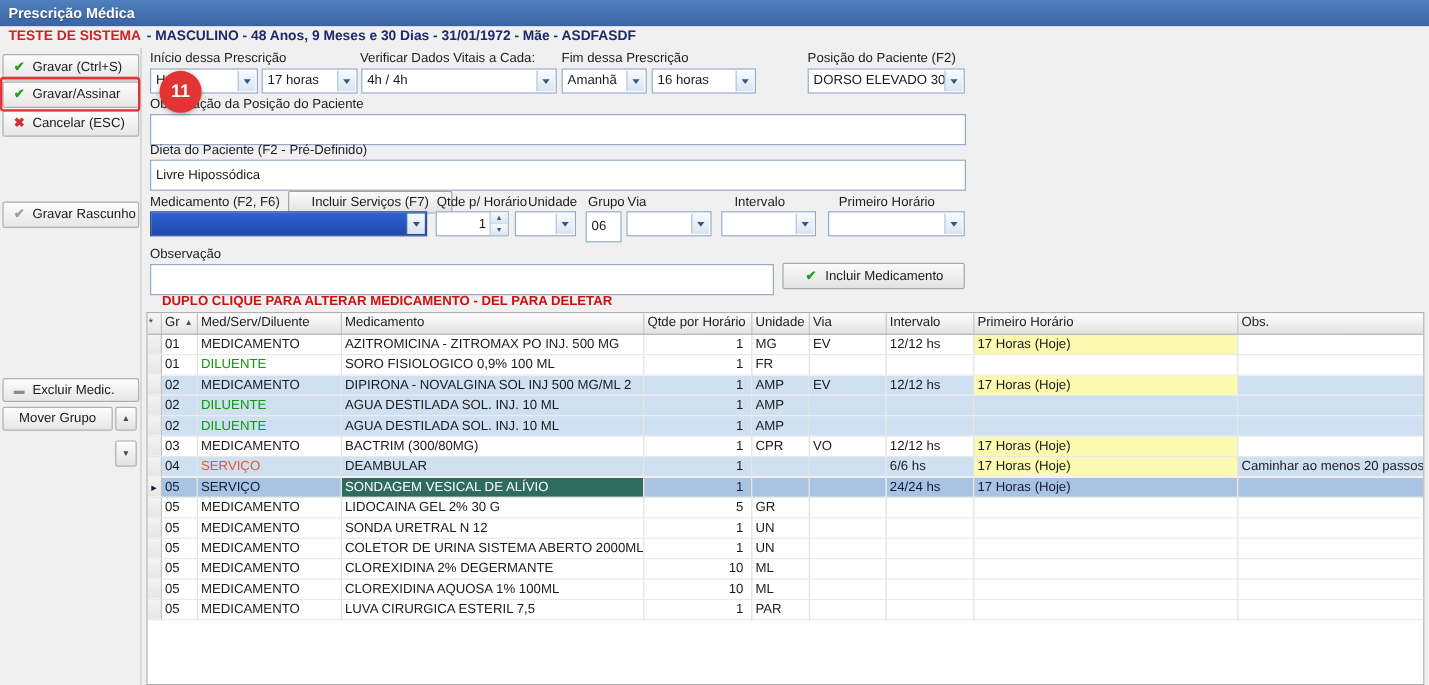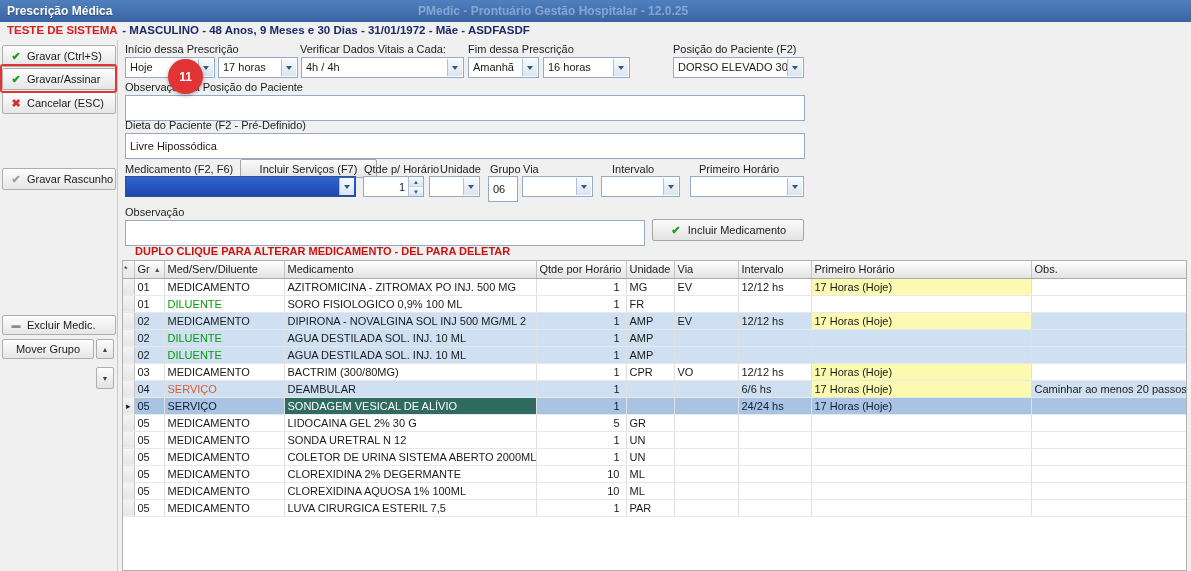--- a/index.html
+++ b/index.html
@@ -22,21 +22,21 @@
   .side-btn.small { height:20px; }
   .ico { width:12px; text-align:center; font-size:11px; line-height:11px; }
   .ico.check { color:#1da11d; font-weight:bold; }
   .ico.check-gray { color:#8fa98f; font-weight:bold; }
   .ico.xmark { color:#d03030; font-weight:bold; }
   .ico.dash { color:#8a8a8a; font-weight:bold; font-size:9px; }
   .spin-side { position:absolute; left:96px; width:18px; background:linear-gradient(#fdfdfd,#e2e2e2); border:1px solid #aeaeae; border-radius:2px; display:flex; align-items:center; justify-content:center; font-size:7px; color:#444; cursor:pointer; }
 
   
   .annot-rect { position:absolute; left:0px; top:64px; width:117px; height:29px; border:2px solid #e23434; border-radius:3px; z-index:40; pointer-events:none; }
-  .annot-badge { position:absolute; left:133px; top:59px; width:35px; height:35px; border-radius:50%; background:#e23434; color:#fff; font-weight:bold; font-size:12px; display:flex; align-items:center; justify-content:center; z-index:41; box-shadow:0 1px 4px rgba(0,0,0,.35);margin-left:35px; }
+  .annot-badge { position:absolute; left:133px; top:59px; width:35px; height:35px; border-radius:50%; background:#e23434; color:#fff; font-weight:bold; font-size:15px; display:flex; align-items:center; justify-content:center; z-index:41; box-shadow:0 1px 4px rgba(0,0,0,.35); }
 
   
   .lbl { position:absolute; font-size:11px; color:#1c1c1c; white-space:nowrap; }
   .combo { position:absolute; height:21px; background:#fff; border:1px solid #94aac6; font-size:11px; padding:3px 18px 0 4px; white-space:nowrap; overflow:hidden; cursor:pointer; }
   .combo-btn { position:absolute; right:1px; top:1px; width:15px; height:17px; background:linear-gradient(#f7fafd,#d9e5f2); border-left:1px solid #aac2da; display:flex; align-items:center; justify-content:center; }
   .combo-btn::after { content:""; border-left:3.5px solid transparent; border-right:3.5px solid transparent; border-top:4px solid #38577a; }
   .combo.focused { background:linear-gradient(#2f64d2,#1f48ac); border-color:#32508e; color:#fff; }
   .edit { position:absolute; height:20px; border:1px solid #94aac6; background:#fff; font-family:"Liberation Sans",sans-serif; font-size:11px; padding:12px 4px; color:#1a1a1a; }
   .btn3d { position:absolute; background:linear-gradient(#fbfbfb,#e3e3e3); border:1px solid #a6a6a6; border-radius:2px; font-size:11px; display:flex; align-items:center; justify-content:center; gap:6px; cursor:pointer; white-space:nowrap; }
   .spinner { position:absolute; height:21px; background:#fff; border:1px solid #94aac6; display:flex; align-items:center; }
@@ -62,21 +62,20 @@
   .kind-sel { color:#101c36; }
   .sort-ico { font-size:7px; color:#555; margin-left:4px; vertical-align:1px; }
 </style>
 </head>
 <body>
 
 <div class="window">
 
   <div class="titlebar">
     <span class="title">Prescrição Médica</span>
-    <span class="app-title">PMedic - Prontuário Gestão Hospitalar - 12.0.25</span>
   </div>
 
   <div class="patient-bar">
     <span class="p-name">TESTE DE SISTEMA</span>
     <span class="p-details">- MASCULINO - 48 Anos, 9 Meses e 30 Dias - 31/01/1972 - Mãe - ASDFASDF</span>
   </div>
 
   <div class="sidebar">
     <div class="side-btn" style="top:5px">
       <span class="ico check">✔</span>

